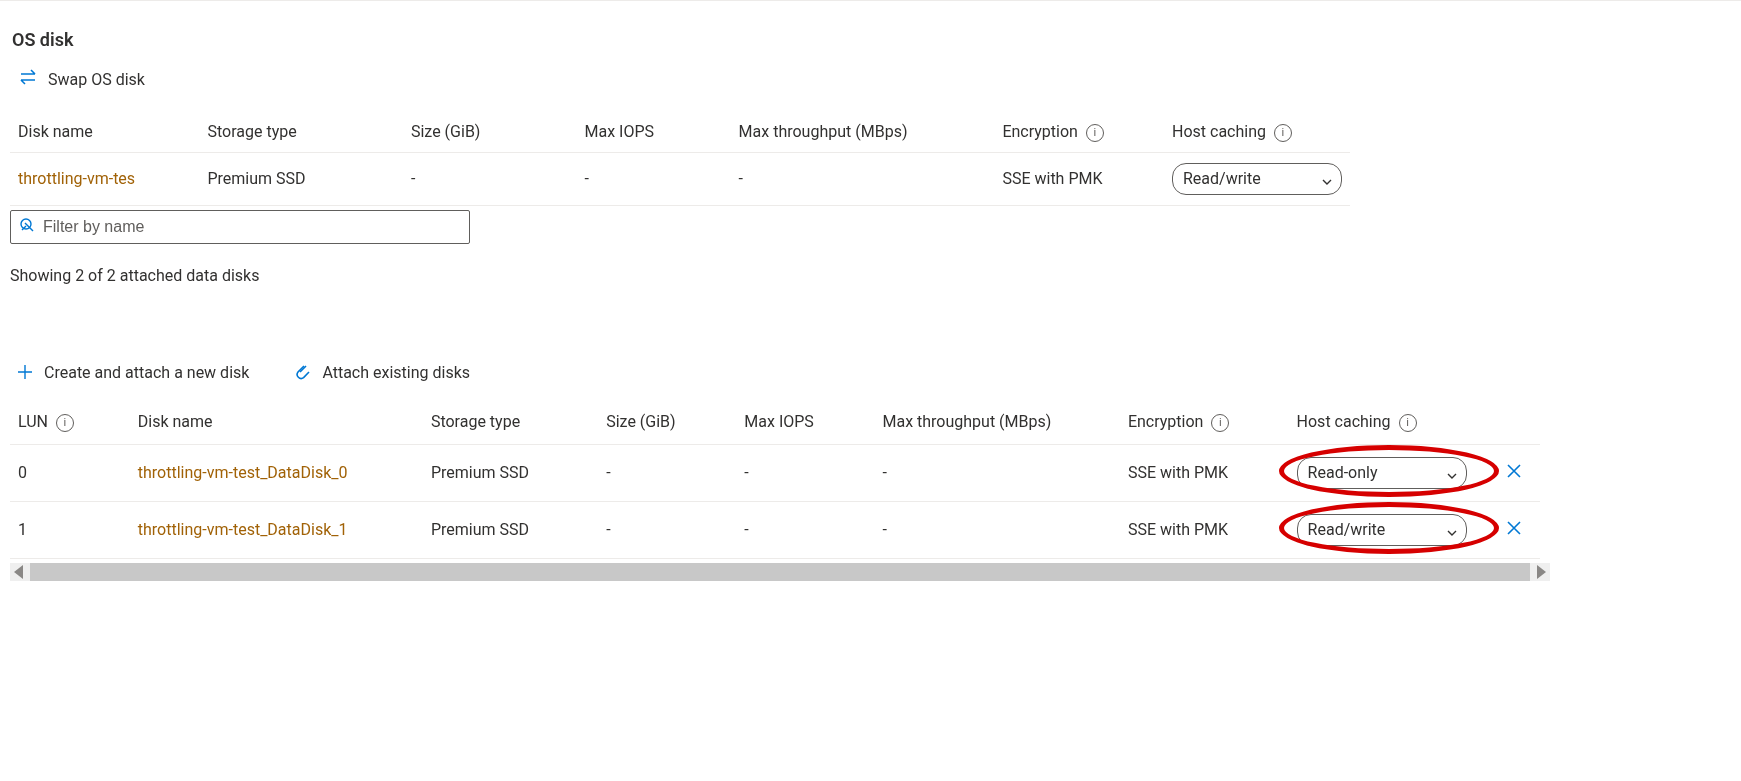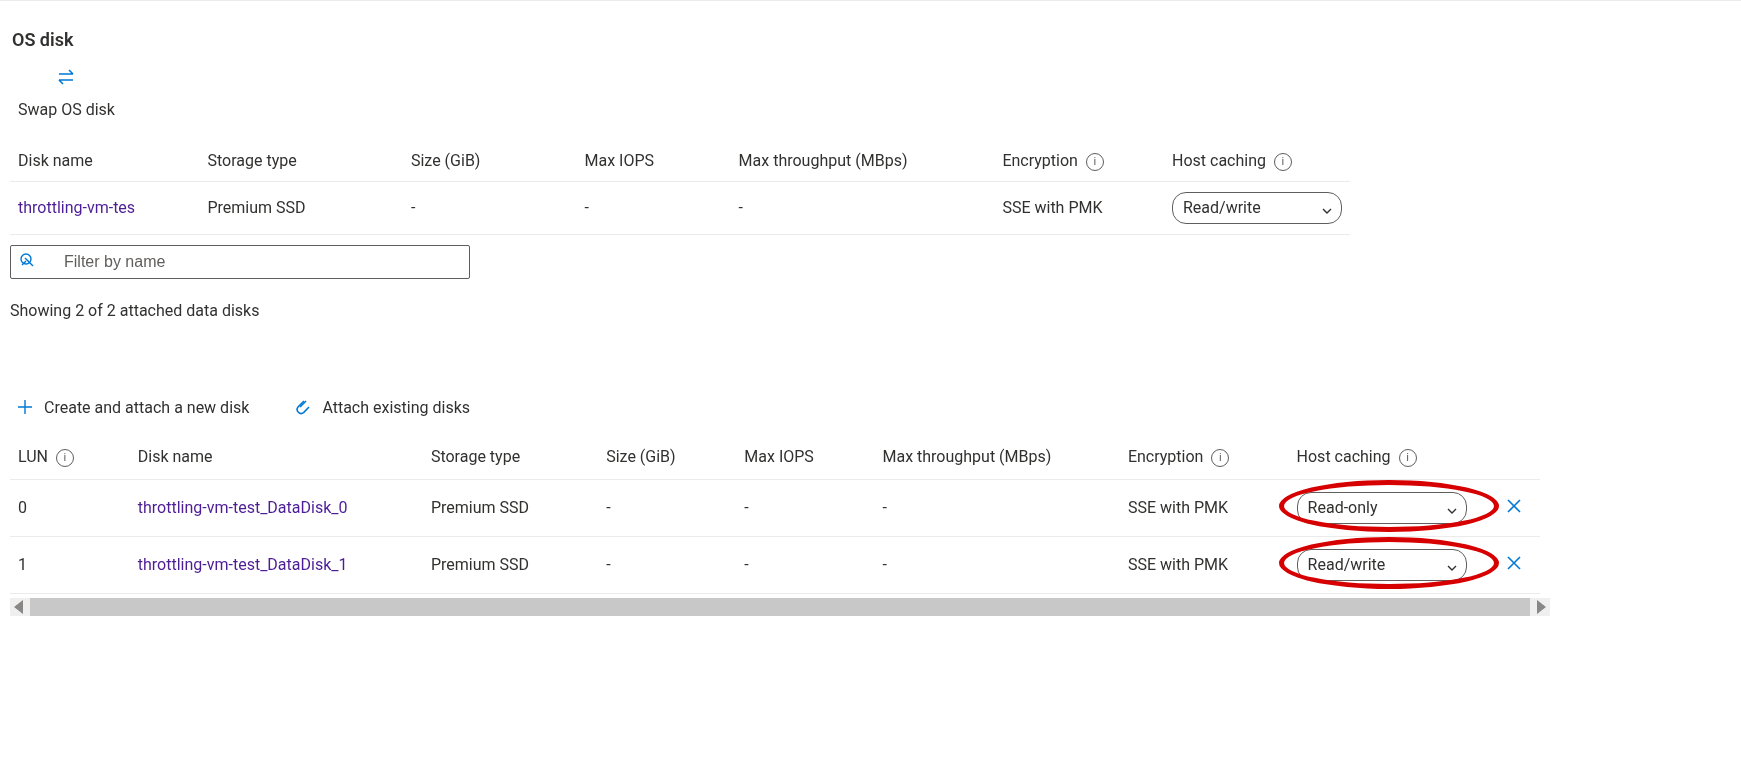--- a/index.html
+++ b/index.html
@@ -22,21 +22,20 @@
     margin: 28px 0 18px 2px;
   }
   
   .swap-link {
     display: inline-flex;
     align-items: center;
     gap: 10px;
     color: #323130;
     margin: 0 0 22px 8px;
     cursor: pointer;
-    flex-direction: column;
   }
   .swap-link .icon-swap { color: #0078d4; }
   
   .grid {
     width: 1340px;
     border-collapse: collapse;
   }
   .grid th, .grid td {
     text-align: left;
     font-weight: 400;
@@ -44,21 +43,21 @@
     font-size: 16px;
     vertical-align: middle;
     border-bottom: 1px solid #edebe9;
   }
   .grid th {
     color: #323130;
     border-bottom: 1px solid #edebe9;
     white-space: nowrap;
   }
   .grid td { white-space: nowrap; }
-  .link { color: #4c1d95; cursor: pointer; text-align: center; }
+  .link { color: #a16207; cursor: pointer; text-align: center; }
   .info-icon {
     display: inline-block;
     width: 16px; height: 16px;
     border: 1px solid #605e5c;
     border-radius: 50%;
     font-size: 11px;
     line-height: 16px;
     text-align: center;
     color: #605e5c;
     margin-left: 4px;
@@ -85,22 +84,21 @@
   
   .filter-wrap {
     display: inline-flex;
     align-items: center;
     width: 460px;
     height: 34px;
     border: 1px solid #605e5c;
     border-radius: 2px;
     box-sizing: border-box;
     padding: 0 8px;
-    margin-top: 10px;
-    gap: 21px;
+    margin-top: 4px;
   }
   .filter-wrap input {
     border: none;
     outline: none;
     font-size: 16px;
     flex: 1;
     padding-left: 8px;
     color: #323130;
   }
   .filter-wrap input::placeholder { color: #605e5c; }

